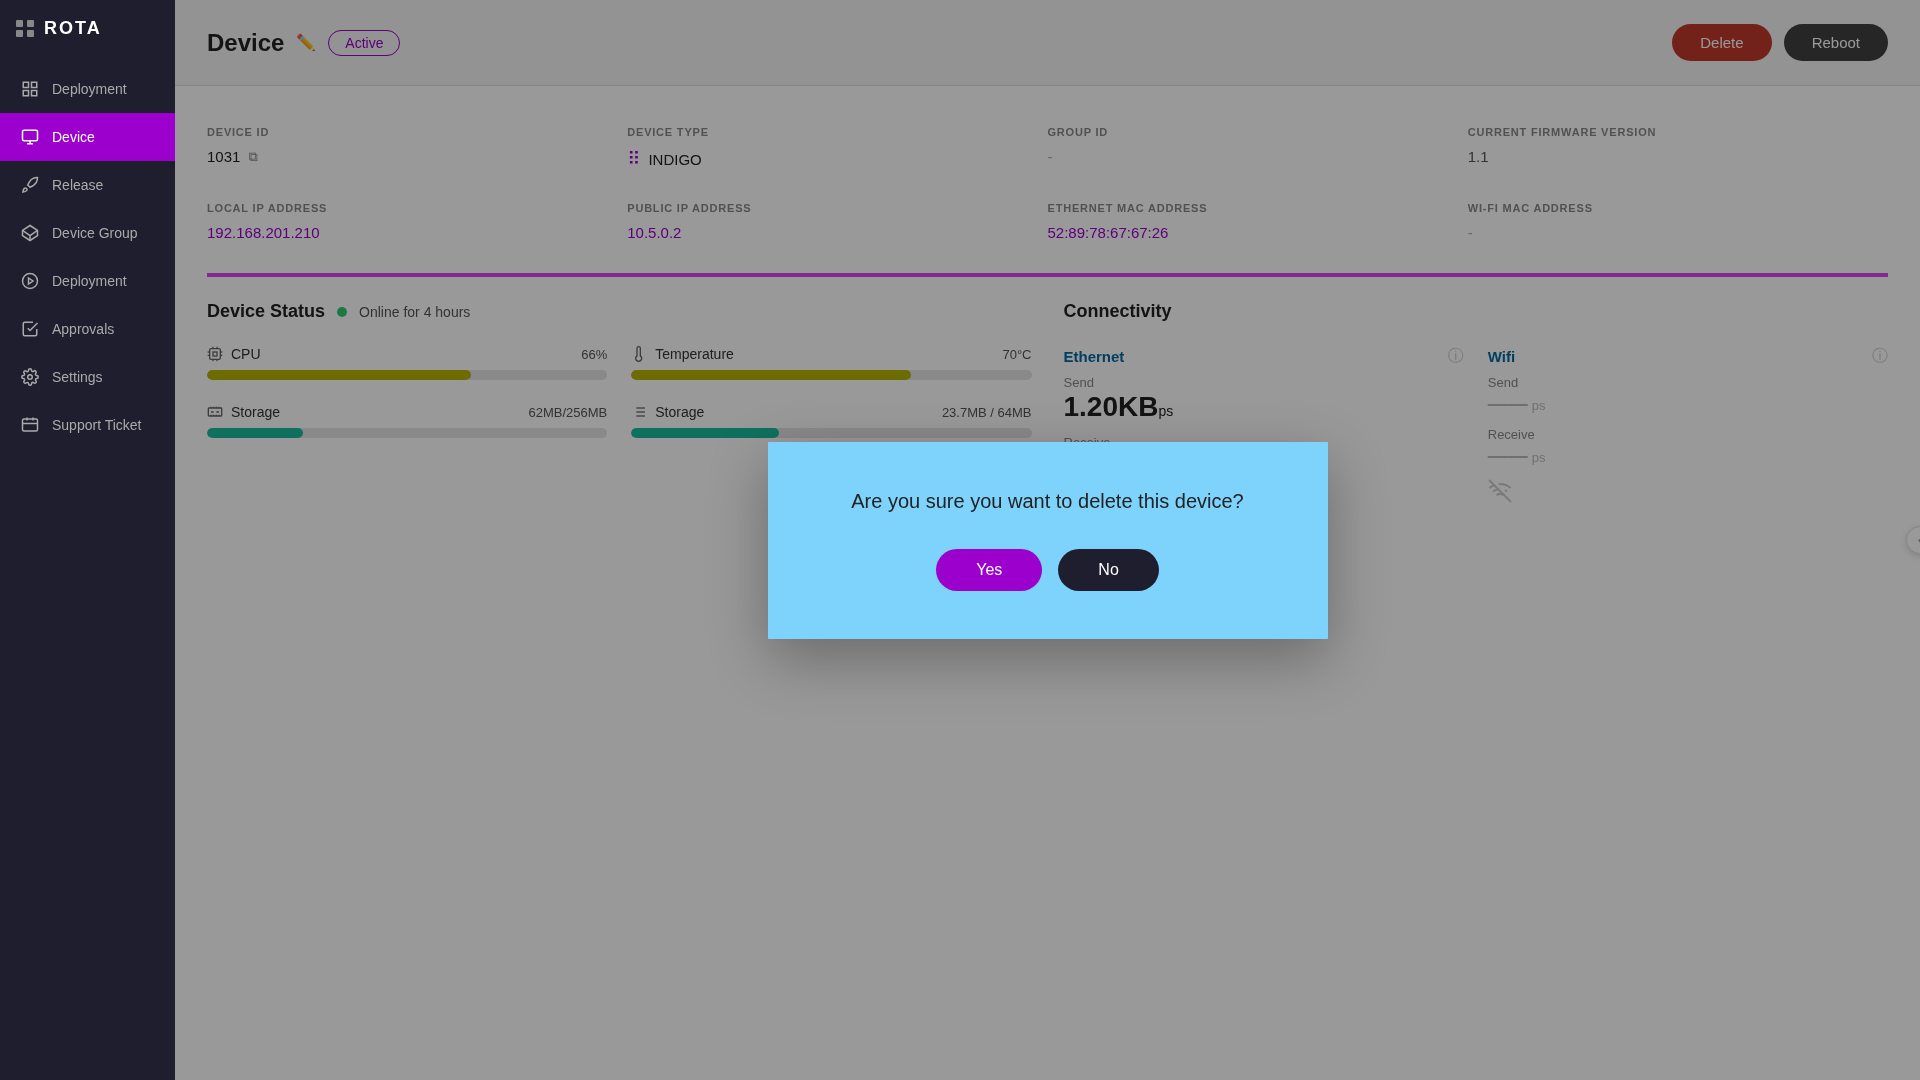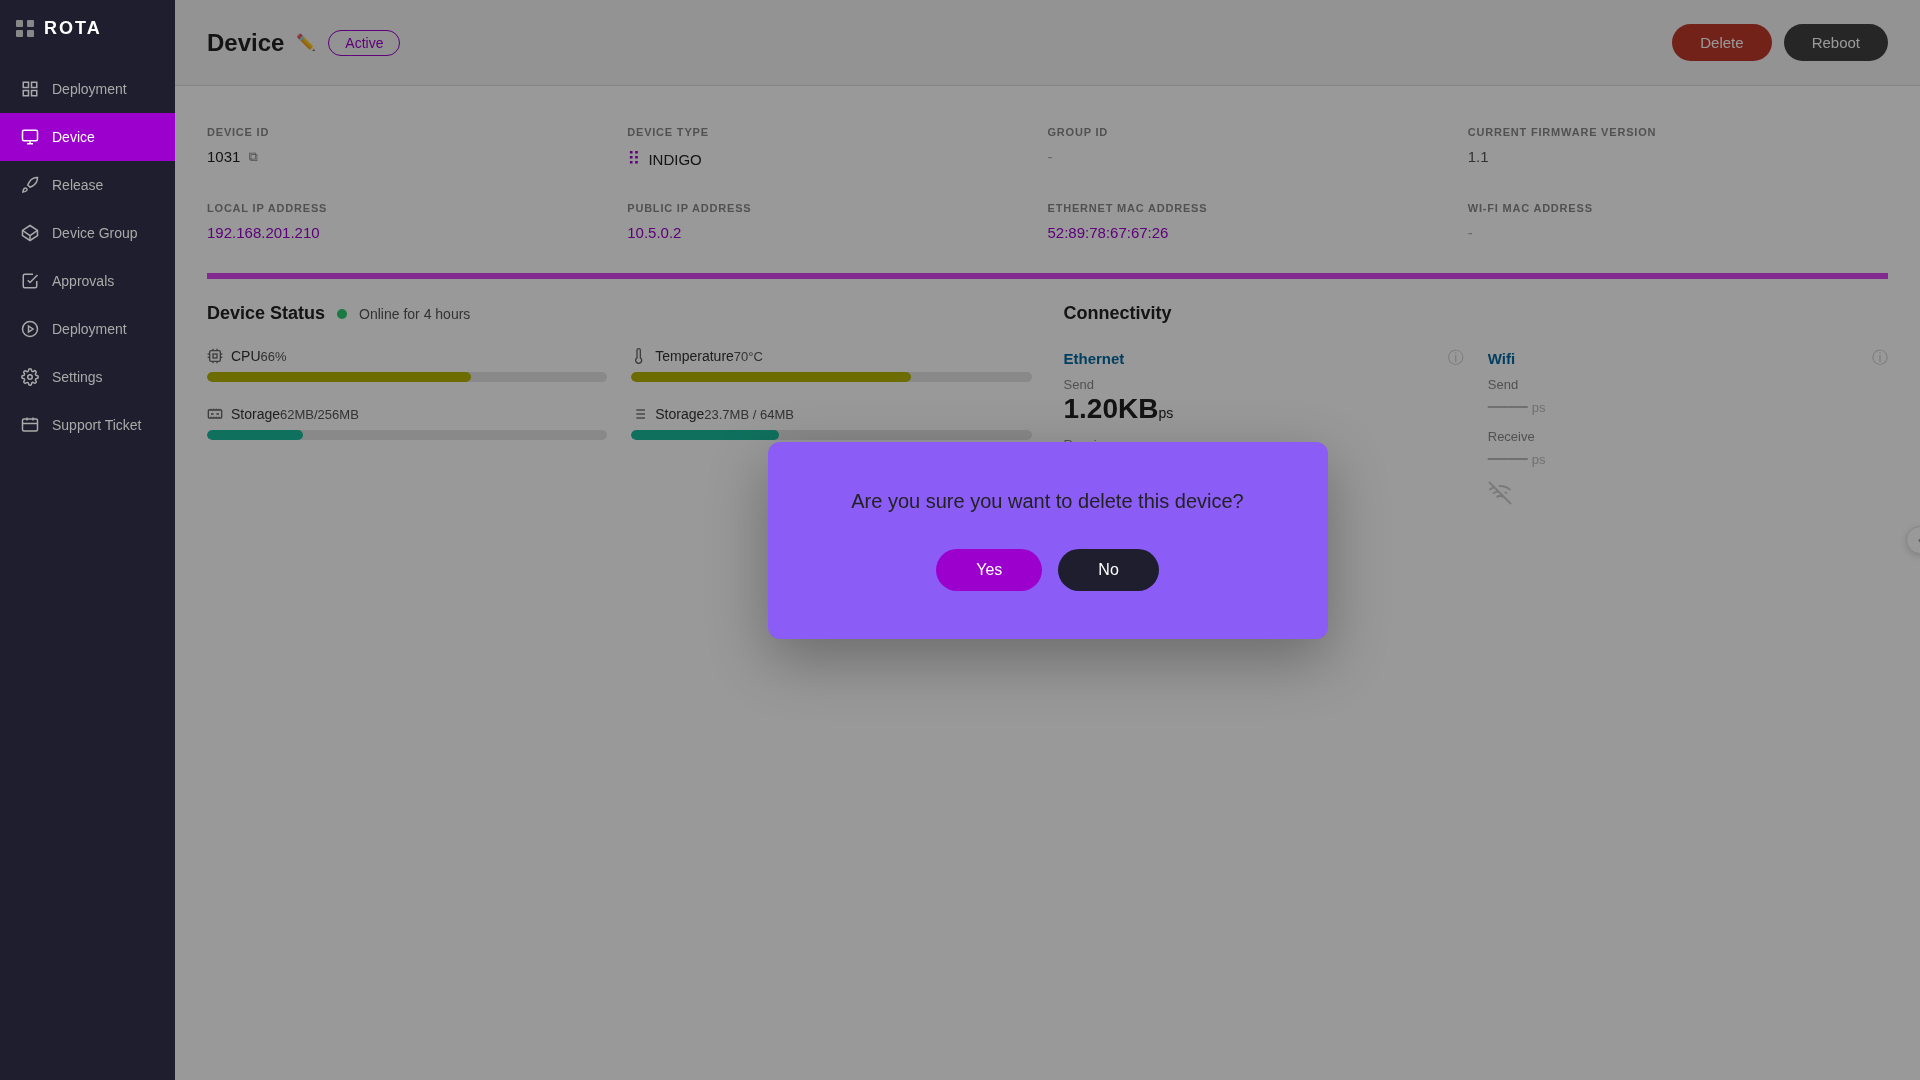--- a/index.html
+++ b/index.html
@@ -142,21 +142,21 @@
       flex: 1;
       padding: 32px;
       background: white;
       overflow-y: auto;
     }
 
     .info-grid {
       display: grid;
       grid-template-columns: 1fr 1fr 1fr 1fr;
       gap: 0;
-      border-bottom: 6px solid #d946ef;
+      border-bottom: 4px solid #d946ef;
       padding-bottom: 24px;
       margin-bottom: 24px;
     }
     .info-cell {
       padding: 8px 0;
     }
     .info-label {
       font-size: 11px;
       font-weight: 700;
       color: #888;
@@ -226,21 +226,21 @@
     }
 
     .metrics-grid {
       display: grid;
       grid-template-columns: 1fr 1fr;
       gap: 24px;
     }
     .metric-item {}
     .metric-header {
       display: flex;
-      justify-content: flex-start;
+      justify-content: space-between;
       align-items: center;
       margin-bottom: 8px;
     }
     .metric-name {
       display: flex;
       align-items: center;
       gap: 8px;
       font-size: 14px;
       font-weight: 500;
       color: #333;
@@ -329,22 +329,22 @@
       left: 0;
       right: 0;
       bottom: 0;
       background: rgba(0,0,0,0.4);
       display: flex;
       align-items: center;
       justify-content: center;
       z-index: 100;
     }
     .modal {
-      background: #8b5cf6;
-      border-radius: 12px;
+      background: #7dd3fc;
+      border-radius: 1px;
       padding: 48px 76px;
       width: 560px;
       text-align: center;
       box-shadow: 0 20px 60px rgba(0,0,0,0.3);
     }
     .modal-text {
       font-size: 20px;
       color: #222;
       margin-bottom: 36px;
       font-weight: 400;
@@ -498,35 +498,35 @@
             <line x1="22" y1="8.5" x2="12" y2="15.5"></line>
           <line x1="2" y1="8.5" x2="12" y2="15.5"></line>
         </svg>
       </div>
       <span>Device Group</span>
     </div>
 
     <div class="nav-item">
       <div class="nav-icon">
         <svg width="18" height="18" viewBox="0 0 24 24" fill="none" stroke="currentColor" stroke-width="2">
+          <circle cx="12" cy="12" r="10"></circle>
+          <polygon points="10 8 16 12 10 16 10 8"></polygon>
+        </svg>
+      </div>
+      <span>Deployment</span>
+    </div>
+
+    <div class="nav-item">
+      <div class="nav-icon">
+        <svg width="18" height="18" viewBox="0 0 24 24" fill="none" stroke="currentColor" stroke-width="2">
           <polyline points="9 11 12 14 22 4"></polyline>
             <path d="M21 12v7a2 2 0 0 1-2 2H5a2 2 0 0 1-2-2V5a2 2 0 0 1 2-2h11"></path>
         </svg>
       </div>
       <span>Approvals</span>
-    </div>
-
-    <div class="nav-item">
-      <div class="nav-icon">
-        <svg width="18" height="18" viewBox="0 0 24 24" fill="none" stroke="currentColor" stroke-width="2">
-          <circle cx="12" cy="12" r="10"></circle>
-          <polygon points="10 8 16 12 10 16 10 8"></polygon>
-        </svg>
-      </div>
-      <span>Deployment</span>
     </div>
 
     <div class="nav-item">
       <div class="nav-icon">
         <svg width="18" height="18" viewBox="0 0 24 24" fill="none" stroke="currentColor" stroke-width="2">
           <circle cx="12" cy="12" r="3"></circle>
           <path d="M19.4 15a1.65 1.65 0 0 0 .33 1.82l.06.06a2 2 0 0 1-2.83 2.83l-.06-.06a1.65 1.65 0 0 0-1.82-.33 1.65 1.65 0 0 0-1 1.51V21a2 2 0 0 1-4 0v-.09A1.65 1.65 0 0 0 9 19.4a1.65 1.65 0 0 0-1.82.33l-.06.06a2 2 0 0 1-2.83-2.83l.06-.06A1.65 1.65 0 0 0 4.68 15a1.65 1.65 0 0 0-1.51-1H3a2 2 0 0 1 0-4h.09A1.65 1.65 0 0 0 4.6 9a1.65 1.65 0 0 0-.33-1.82l-.06-.06a2 2 0 0 1 2.83-2.83l.06.06A1.65 1.65 0 0 0 9 4.68a1.65 1.65 0 0 0 1-1.51V3a2 2 0 0 1 4 0v.09a1.65 1.65 0 0 0 1 1.51 1.65 1.65 0 0 0 1.82-.33l.06-.06a2 2 0 0 1 2.83 2.83l-.06.06A1.65 1.65 0 0 0 19.4 9a1.65 1.65 0 0 0 1.51 1H21a2 2 0 0 1 0 4h-.09a1.65 1.65 0 0 0-1.51 1z"></path>
         </svg>
       </div>
       <span>Settings</span>

